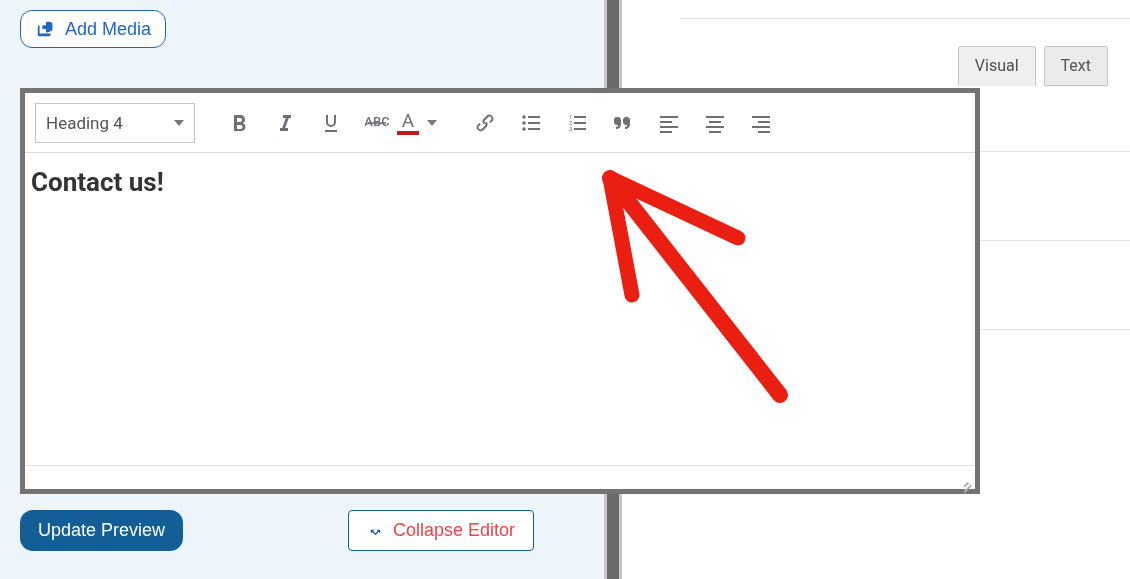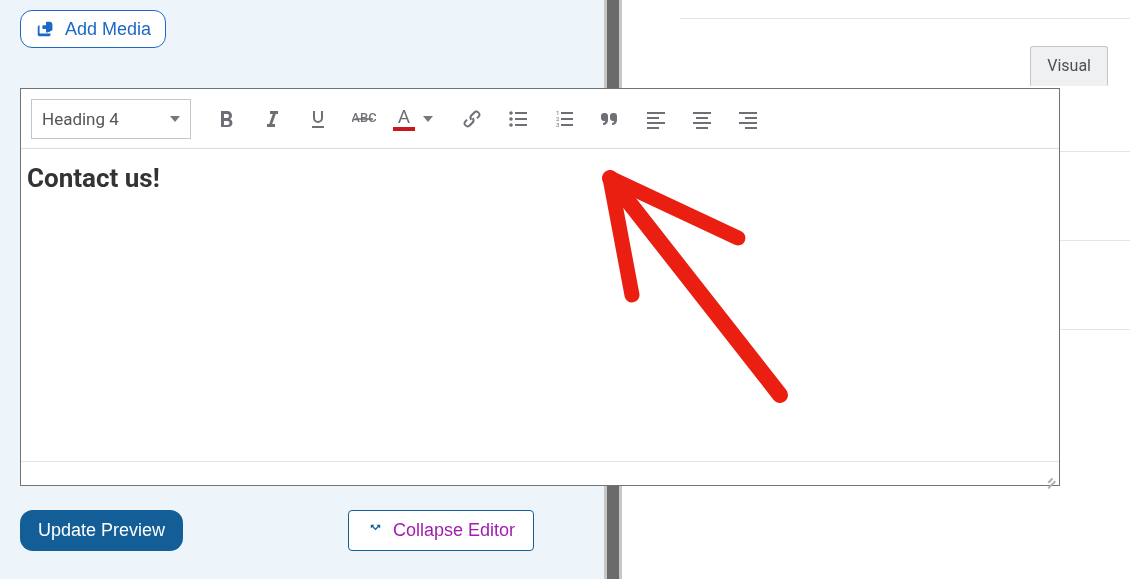--- a/index.html
+++ b/index.html
@@ -82,22 +82,22 @@
   }
   .tab.active { background: #f6f6f6; color:#505050;}
   .tab:not(.active){ background:#ebebeb; }
   .tab:first-child.active { background:#eff0f1;}
   
   
   .editor-frame {
     position: absolute;
     left: 20px;
     top: 88px;
-    width: 1040px;
-    border: 1px solid #737373;
+    width: 960px;
+    border: 5px solid #737373;
     background: #a3a3a3;
   }
 
   .toolbar {
     display: flex;
     align-items: center;
     height: 60px;
     padding: 0 10px;
     gap: 4px;
     border-bottom: 1px solid #dcdcde;
@@ -122,21 +122,21 @@
     border-left: 5px solid transparent;
     border-right: 5px solid transparent;
     border-top: 6px solid #777;
   }
 
   .tb-btn {
     width: 42px;
     height: 42px;
     display: flex;
     align-items: center;
-    justify-content: center;
+    justify-content: flex-end;
     cursor: pointer;
     color: #6f6f76;
     border-radius: 2px;
   }
   .tb-btn svg { width: 24px; height: 24px; fill: #6f6f76; }
   .tb-sep { width: 6px; }
 
   .color-btn {
     display: flex;
     align-items: center;
@@ -194,25 +194,25 @@
     border: none;
     border-radius: 13px;
     font-size: 18px;
     cursor: pointer;
   }
   .collapse-btn {
     position: absolute;
     left: 348px;
     top: 510px;
     display: inline-flex;
-    align-items: flex-start;
+    align-items: flex-end;
     gap: 10px;
     padding: 9px 18px;
     background: #fff;
-    color: #a21caf;
+    color: #ef4444;
     border: 1px solid #135e96;
     border-radius: 4px;
     font-size: 18px;
     cursor: pointer;
   }
   .collapse-btn svg{width:16px;height:16px;fill:#135e96;}
 
   
   .rp-line {
     position: absolute;
@@ -242,20 +242,21 @@
 
 <button class="add-media-btn">
   <svg viewBox="0 0 24 24">
       <path d="M13 4c-.6 0-1 .4-1 1v3H9c-.6 0-1 .4-1 1v2c0 .6.4 1 1 1h3v3c0 .6.4 1 1 1h0c.6 0 1-.4 1-1l0 0c2 1 2 0 3-1 1 .5 2-.5 2-2V7c0-1.7-1.3-3-3-3h-3zM5 8c-1.1 0-2 .9-2 2v8c0 1.1.9 2 2 2h10c1.1 0 2-.9 2-2v-1H6c-.6 0-1-.4-1-1V8z"></path>
     </svg>
   <span>Add Media</span>
 </button>
 
 <div class="tabs">
   <div class="tab active"><span>Visual</span></div>
+  <div class="tab"><span>Text</span></div>
 </div>
 
 <div class="editor-frame">
   <div class="toolbar">
     <div class="format-select">
       <span>Heading 4</span>
       <span class="caret"></span>
     </div>
     <div class="tb-sep"></div>
 

